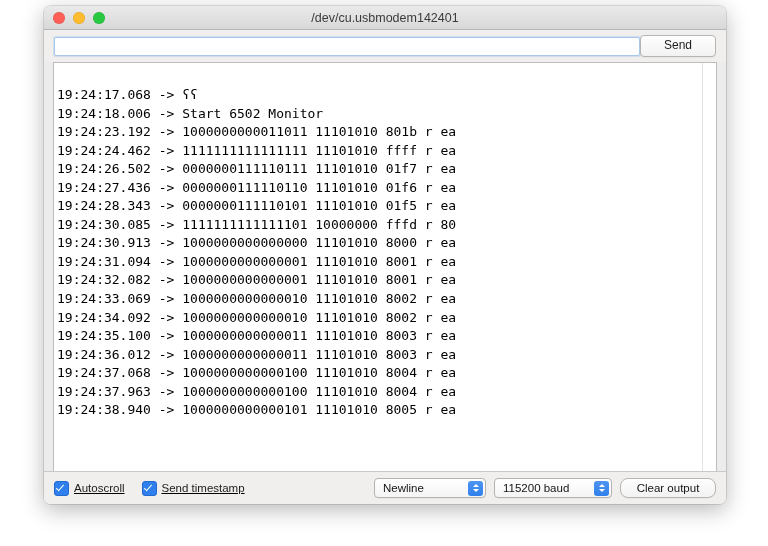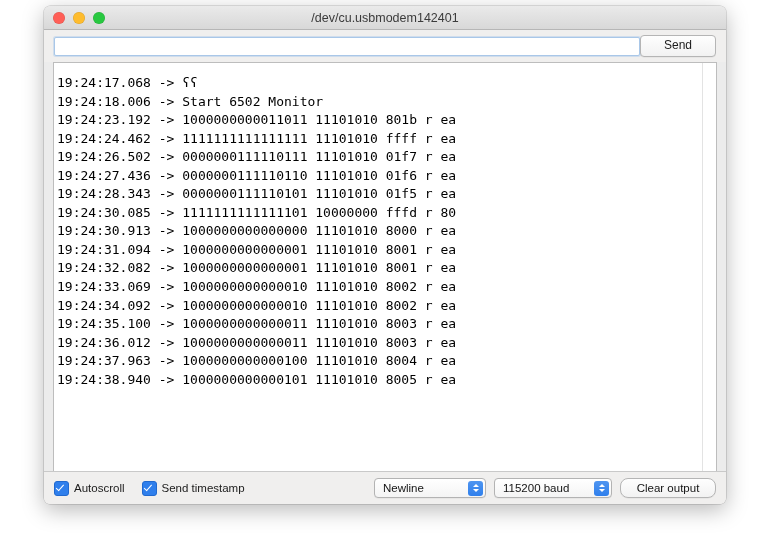--- a/index.html
+++ b/index.html
@@ -118,20 +118,21 @@
     border: 1px solid #bdbdbd;
     border-bottom: none;
     position: relative;
     overflow: hidden;
     display: flex;
   }
   .console {
     flex: 1 1 auto;
     padding: 11px 0 0 3px;
     overflow: hidden;
+    margin-top: 12px;
   }
   .logline {
     font-family: "DejaVu Sans Mono", monospace;
     font-size: 13px;
     line-height: 18.55px;
     color: #000000;
     white-space: pre;
     letter-spacing: 0px;
   }
   .console-scroll-gutter {
@@ -148,20 +149,21 @@
     display: flex;
     align-items: center;
     padding: 0 10px;
     gap: 8px;
   }
   .chk-group {
     display: flex;
     align-items: center;
     gap: 5px;
     margin-right: 9px;
+    text-decoration: underline;
   }
   .checkbox {
     width: 13px;
     height: 13px;
     border-radius: 3px;
     background: #2f7fec;
     border: 1px solid #2069cf;
     position: relative;
     flex: 0 0 auto;
   }
@@ -278,20 +280,21 @@
           <div class="logline">19:24:27.436 -&gt; 0000000111110110 11101010 01f6 r ea</div>
           <div class="logline">19:24:28.343 -&gt; 0000000111110101 11101010 01f5 r ea</div>
           <div class="logline">19:24:30.085 -&gt; 1111111111111101 10000000 fffd r 80</div>
           <div class="logline">19:24:30.913 -&gt; 1000000000000000 11101010 8000 r ea</div>
           <div class="logline">19:24:31.094 -&gt; 1000000000000001 11101010 8001 r ea</div>
           <div class="logline">19:24:32.082 -&gt; 1000000000000001 11101010 8001 r ea</div>
           <div class="logline">19:24:33.069 -&gt; 1000000000000010 11101010 8002 r ea</div>
           <div class="logline">19:24:34.092 -&gt; 1000000000000010 11101010 8002 r ea</div>
           <div class="logline">19:24:35.100 -&gt; 1000000000000011 11101010 8003 r ea</div>
           <div class="logline">19:24:36.012 -&gt; 1000000000000011 11101010 8003 r ea</div>
+          <div class="logline">19:24:37.068 -&gt; 1000000000000100 11101010 8004 r ea</div>
           <div class="logline">19:24:37.963 -&gt; 1000000000000100 11101010 8004 r ea</div>
           <div class="logline">19:24:38.940 -&gt; 1000000000000101 11101010 8005 r ea</div>
         </div>
       <div class="console-scroll-gutter"></div>
     </div>
 
     <div class="bottombar">
 
       <div class="chk-group">
         <span class="checkbox"></span>

